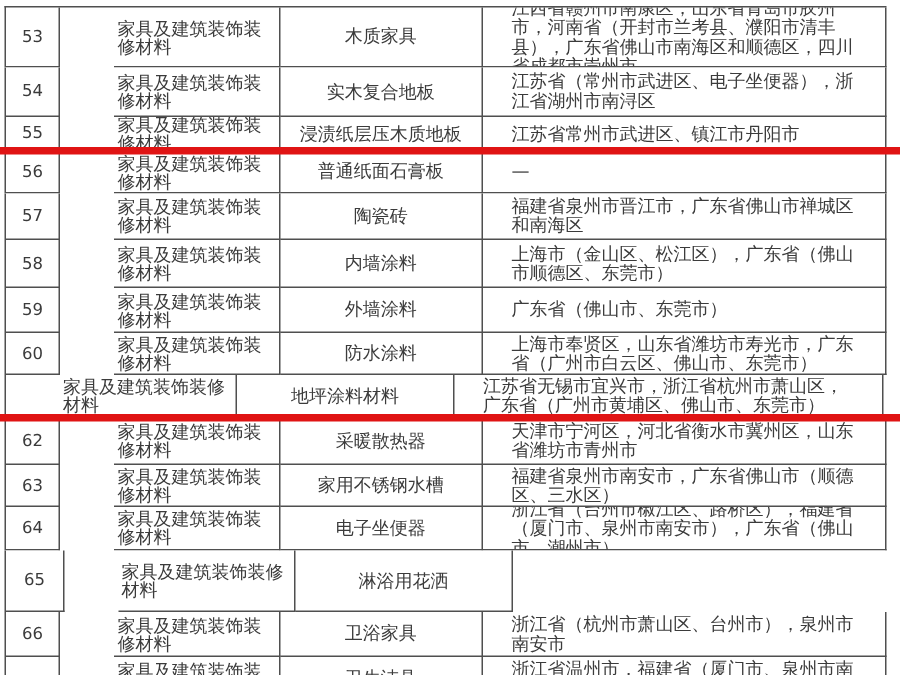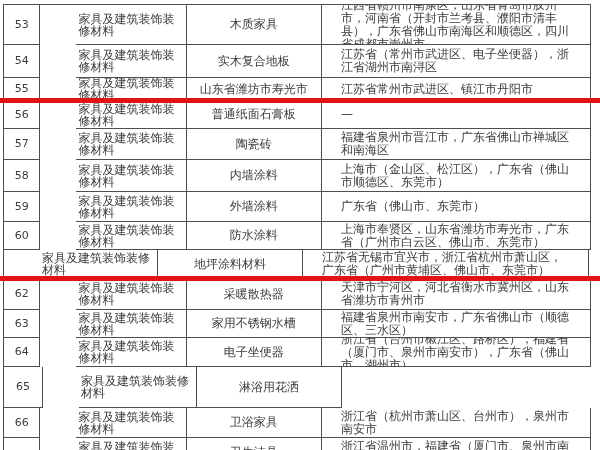--- a/index.html
+++ b/index.html
@@ -38,21 +38,21 @@
   <div class="row" style="top:45px;height:33px">
     <div class="cell c-num">54</div>
     <div class="cell c-cat">家具及建筑装饰装修材料</div>
     <div class="cell c-prod">实木复合地板</div>
     <div class="cell c-reg">江苏省（常州市武进区、电子坐便器），浙江省湖州市南浔区</div>
   </div>
 
   <div class="row" style="top:78px;height:23px">
     <div class="cell c-num">55</div>
     <div class="cell c-cat">家具及建筑装饰装修材料</div>
-    <div class="cell c-prod">山东省潍坊市寿光市</div>
+    <div class="cell c-prod">浸渍纸层压木质地板</div>
     <div class="cell c-reg">江苏省常州市武进区、镇江市丹阳市</div>
   </div>
 
   <div class="row" style="top:101px;height:28px">
     <div class="cell c-num">56</div>
     <div class="cell c-cat">家具及建筑装饰装修材料</div>
     <div class="cell c-prod">普通纸面石膏板</div>
     <div class="cell c-reg">—</div>
   </div>
 

